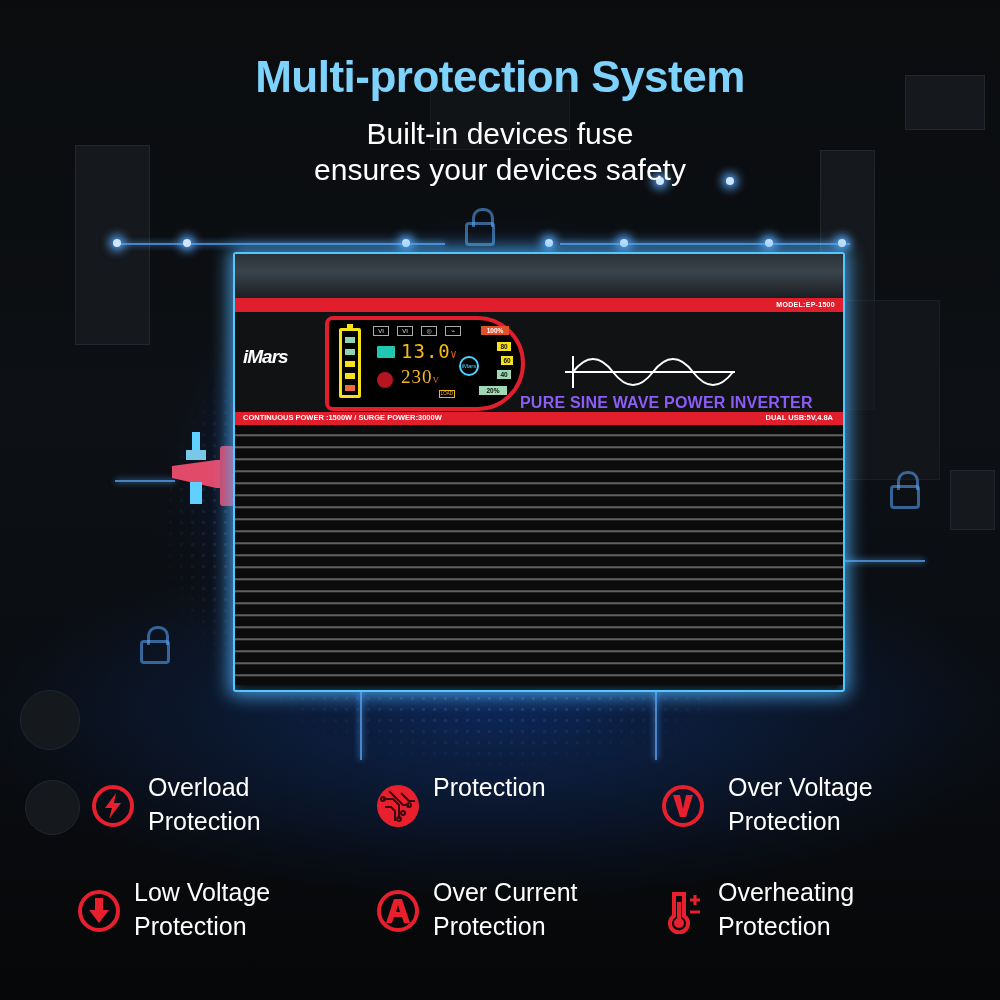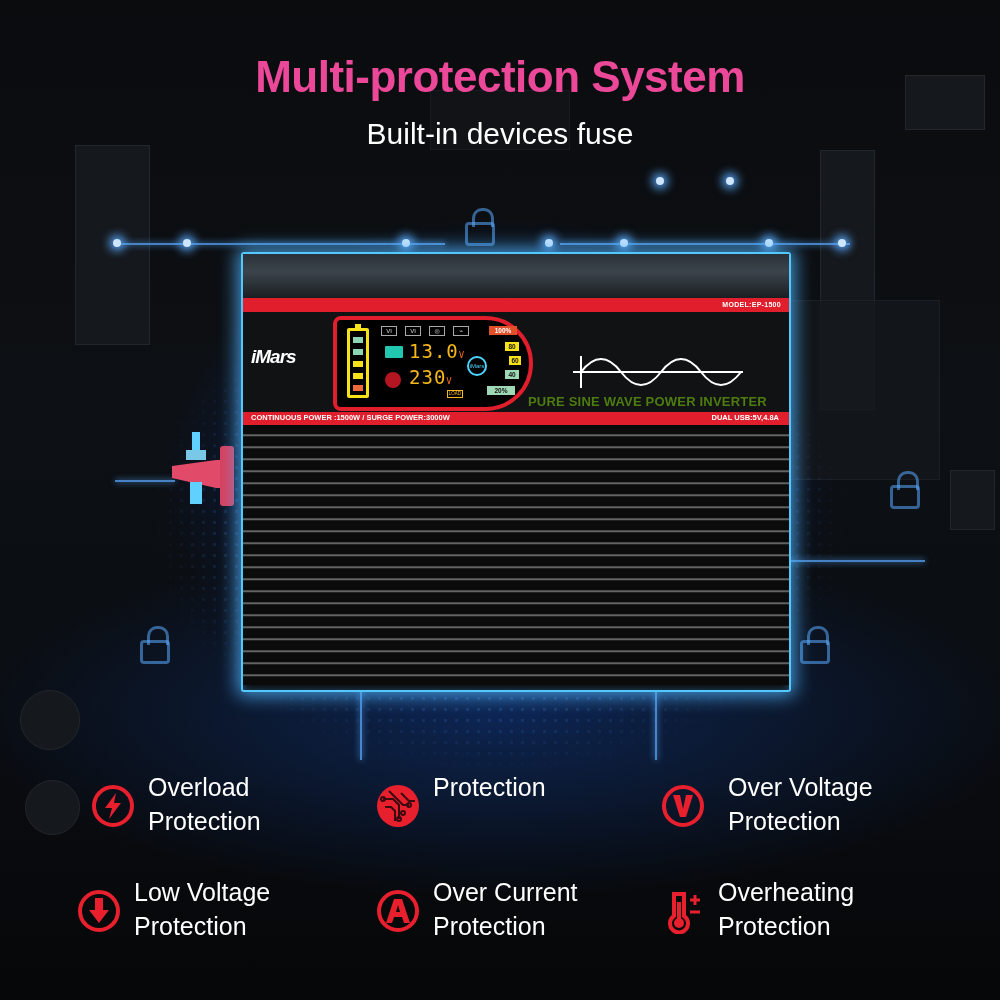--- a/index.html
+++ b/index.html
@@ -24,35 +24,34 @@
   }
   .bg-chips { position: absolute; inset: 0; }
   .chip { position: absolute; background: #15181c; border: 1px solid #22272d; }
   .trace { position: absolute; background: rgba(90,170,255,0.75); box-shadow: 0 0 6px rgba(90,170,255,0.9); }
   .node { position: absolute; width: 8px; height: 8px; border-radius: 50%; background: #cfe6ff; box-shadow: 0 0 10px 4px rgba(90,170,255,0.9); }
   .lock { position: absolute; width: 30px; height: 24px; border: 3px solid rgba(90,170,255,0.55); border-radius: 4px; }
   .lock::before { content: ""; position: absolute; left: 4px; top: -17px; width: 16px; height: 16px; border: 3px solid rgba(90,170,255,0.55); border-bottom: none; border-radius: 10px 10px 0 0; }
 
   .title {
     position: absolute; top: 52px; left: 0; width: 1000px; text-align: center;
-    font-size: 44px; font-weight: bold; color: #ec4899; letter-spacing: -0.5px;
+    font-size: 44px; font-weight: bold; color: #7dd3fc; letter-spacing: -0.5px;
   }
   .subtitle {
     position: absolute; top: 116px; left: 0; width: 1000px; text-align: center;
     font-size: 30px; line-height: 36px; color: #ffffff;
   }
 
   
   .inverter {
-    position: absolute; left: 233px; top: 252px; width: 550px; height: 440px;
+    position: absolute; left: 233px; top: 252px; width: 612px; height: 440px;
     background: #0a0a0b;
     border: 2px solid #52c8ff;
     box-shadow: 0 0 18px 4px rgba(80,180,255,0.8), inset 0 0 8px rgba(80,180,255,0.4);
     border-radius: 3px;
-    margin-left: 8px;
   }
   .inv-top { position: absolute; left: 0; top: 0; width: 100%; height: 44px;
     background: linear-gradient(180deg, #2a3138 0%, #3b444c 40%, #1a1e22 100%); }
   .red-band-top { position: absolute; left: 0; top: 44px; width: 100%; height: 14px; background: #e11f2c; }
   .model { position: absolute; right: 8px; top: 47px; font-size: 7px; font-weight: bold; color: #fff; letter-spacing: 0.3px; }
   .panel { position: absolute; left: 0; top: 58px; width: 100%; height: 100px; background: #111214; }
   .red-band-bot { position: absolute; left: 0; top: 158px; width: 100%; height: 13px; background: #e11f2c; }
   .band-text { position: absolute; top: 159px; font-size: 7.5px; font-weight: bold; color: #fff; }
   .band-left { left: 8px; }
   .band-right { right: 10px; }
@@ -72,21 +71,21 @@
   .seg { position: absolute; font-family: "DejaVu Sans Mono", monospace; font-size: 19px; color: #f6b71a; letter-spacing: 1px; }
   .seg .unit { font-size: 9px; color: #ef6a1f; }
   .batt-icon { position: absolute; left: 48px; top: 26px; width: 18px; height: 12px; background: #22c7b0; border-radius: 1px; }
   .heat-icon { position: absolute; left: 48px; top: 52px; width: 16px; height: 16px; border-radius: 50%; background: #b31620; }
   .pwr-icon { position: absolute; left: 130px; top: 36px; width: 20px; height: 20px; border-radius: 50%; border: 2px solid #4cd4ff; font-size: 6px; text-align: center; line-height: 16px; color: #4cd4ff; }
   .lvl { position: absolute; font-size: 6.5px; font-weight: bold; color: #111; text-align: center; line-height: 9px; }
   .load { position: absolute; left: 110px; top: 70px; width: 16px; height: 8px; border: 1px solid #f6b71a; font-size: 4.5px; color: #f6b71a; text-align: center; line-height: 6px; }
 
   .watt { position: absolute; left: 325px; top: 60px; font-size: 37px; font-weight: bold; color: #fff; letter-spacing: 2px; font-family: "DejaVu Sans", sans-serif; }
   .sine { position: absolute; left: 330px; top: 100px; width: 170px; height: 36px; }
-  .pswi { position: absolute; left: 285px; top: 140px; font-size: 13px; font-weight: bold; color: #4d7c0f; letter-spacing: 0.2px; }
+  .pswi { position: absolute; left: 285px; top: 140px; font-size: 16px; font-weight: bold; color: #8b5cf6; letter-spacing: 0.2px; }
 
   .terminal { position: absolute; left: 170px; top: 432px; width: 66px; height: 80px; }
 
   
   .features { position: absolute; left: 0; top: 765px; width: 1000px; height: 200px; }
   .feature { position: absolute; display: flex; align-items: flex-start; }
   .f-icon { width: 46px; height: 46px; margin-right: 12px; margin-top: 13px; flex-shrink: 0; }
   .f-text { font-size: 25px; line-height: 34px; color: #fff; }
 </style>
 </head>
@@ -121,20 +120,21 @@
   <div class="lock" style="left:465px;top:222px;"></div>
   <div class="lock" style="left:890px;top:485px;"></div>
   <div class="lock" style="left:140px;top:640px;"></div>
   <div class="lock" style="left:800px;top:640px;"></div>
 </div>
 <div class="bg-grid"></div>
 
 <h1 class="title">Multi-protection System</h1>
 <div class="subtitle">
   <div>Built-in devices fuse</div>
+  <div>ensures your devices safety</div>
 </div>
 
 <svg class="terminal" viewBox="0 0 66 80">
   <rect x="22" y="0" width="8" height="22" fill="#5fd0ff"></rect>
   <rect x="16" y="18" width="20" height="10" fill="#7ac8e8"></rect>
   <path d="M2 34 L46 28 L62 28 L62 56 L46 56 L2 46 Z" fill="#e24a6a"></path>
   <rect x="50" y="14" width="14" height="60" rx="3" fill="#d8405e"></rect>
   <rect x="20" y="50" width="12" height="22" fill="#5fd0ff"></rect>
 </svg>
 
@@ -153,21 +153,21 @@
       <div class="bar" style="top:42px;background:#f7e21a;"></div>
       <div class="bar" style="top:54px;background:#ef6a3a;"></div>
     </div>
     <div class="vi" style="left:44px;">VI</div>
     <div class="vi" style="left:68px;">VI</div>
     <div class="vi" style="left:92px;">◎</div>
     <div class="vi" style="left:116px;">⌁</div>
     <div class="batt-icon"></div>
     <div class="heat-icon"></div>
     <div class="seg" style="left:72px;top:20px;"><span>13.0</span><span class="unit">V</span></div>
-    <div class="seg" style="left:72px;top:46px;"><span>230</span><span class="unit">V</span></div>
+    <div class="seg" style="left:72px;top:46px;font-family:Liberation Serif, serif;"><span>230</span><span class="unit">V</span></div>
     <div class="pwr-icon">iMars</div>
     <div class="load">LOAD</div>
     <div class="lvl" style="left:152px;top:6px;width:28px;background:#e2502a;color:#fff;">100%</div>
     <div class="lvl" style="left:168px;top:22px;width:14px;background:#f7e21a;">80</div>
     <div class="lvl" style="left:172px;top:36px;width:12px;background:#f7e21a;">60</div>
     <div class="lvl" style="left:168px;top:50px;width:14px;background:#9fd8b4;">40</div>
     <div class="lvl" style="left:150px;top:66px;width:28px;background:#9fd8b4;">20%</div>
   </div>
 
   <svg class="sine" viewBox="0 0 170 36">

